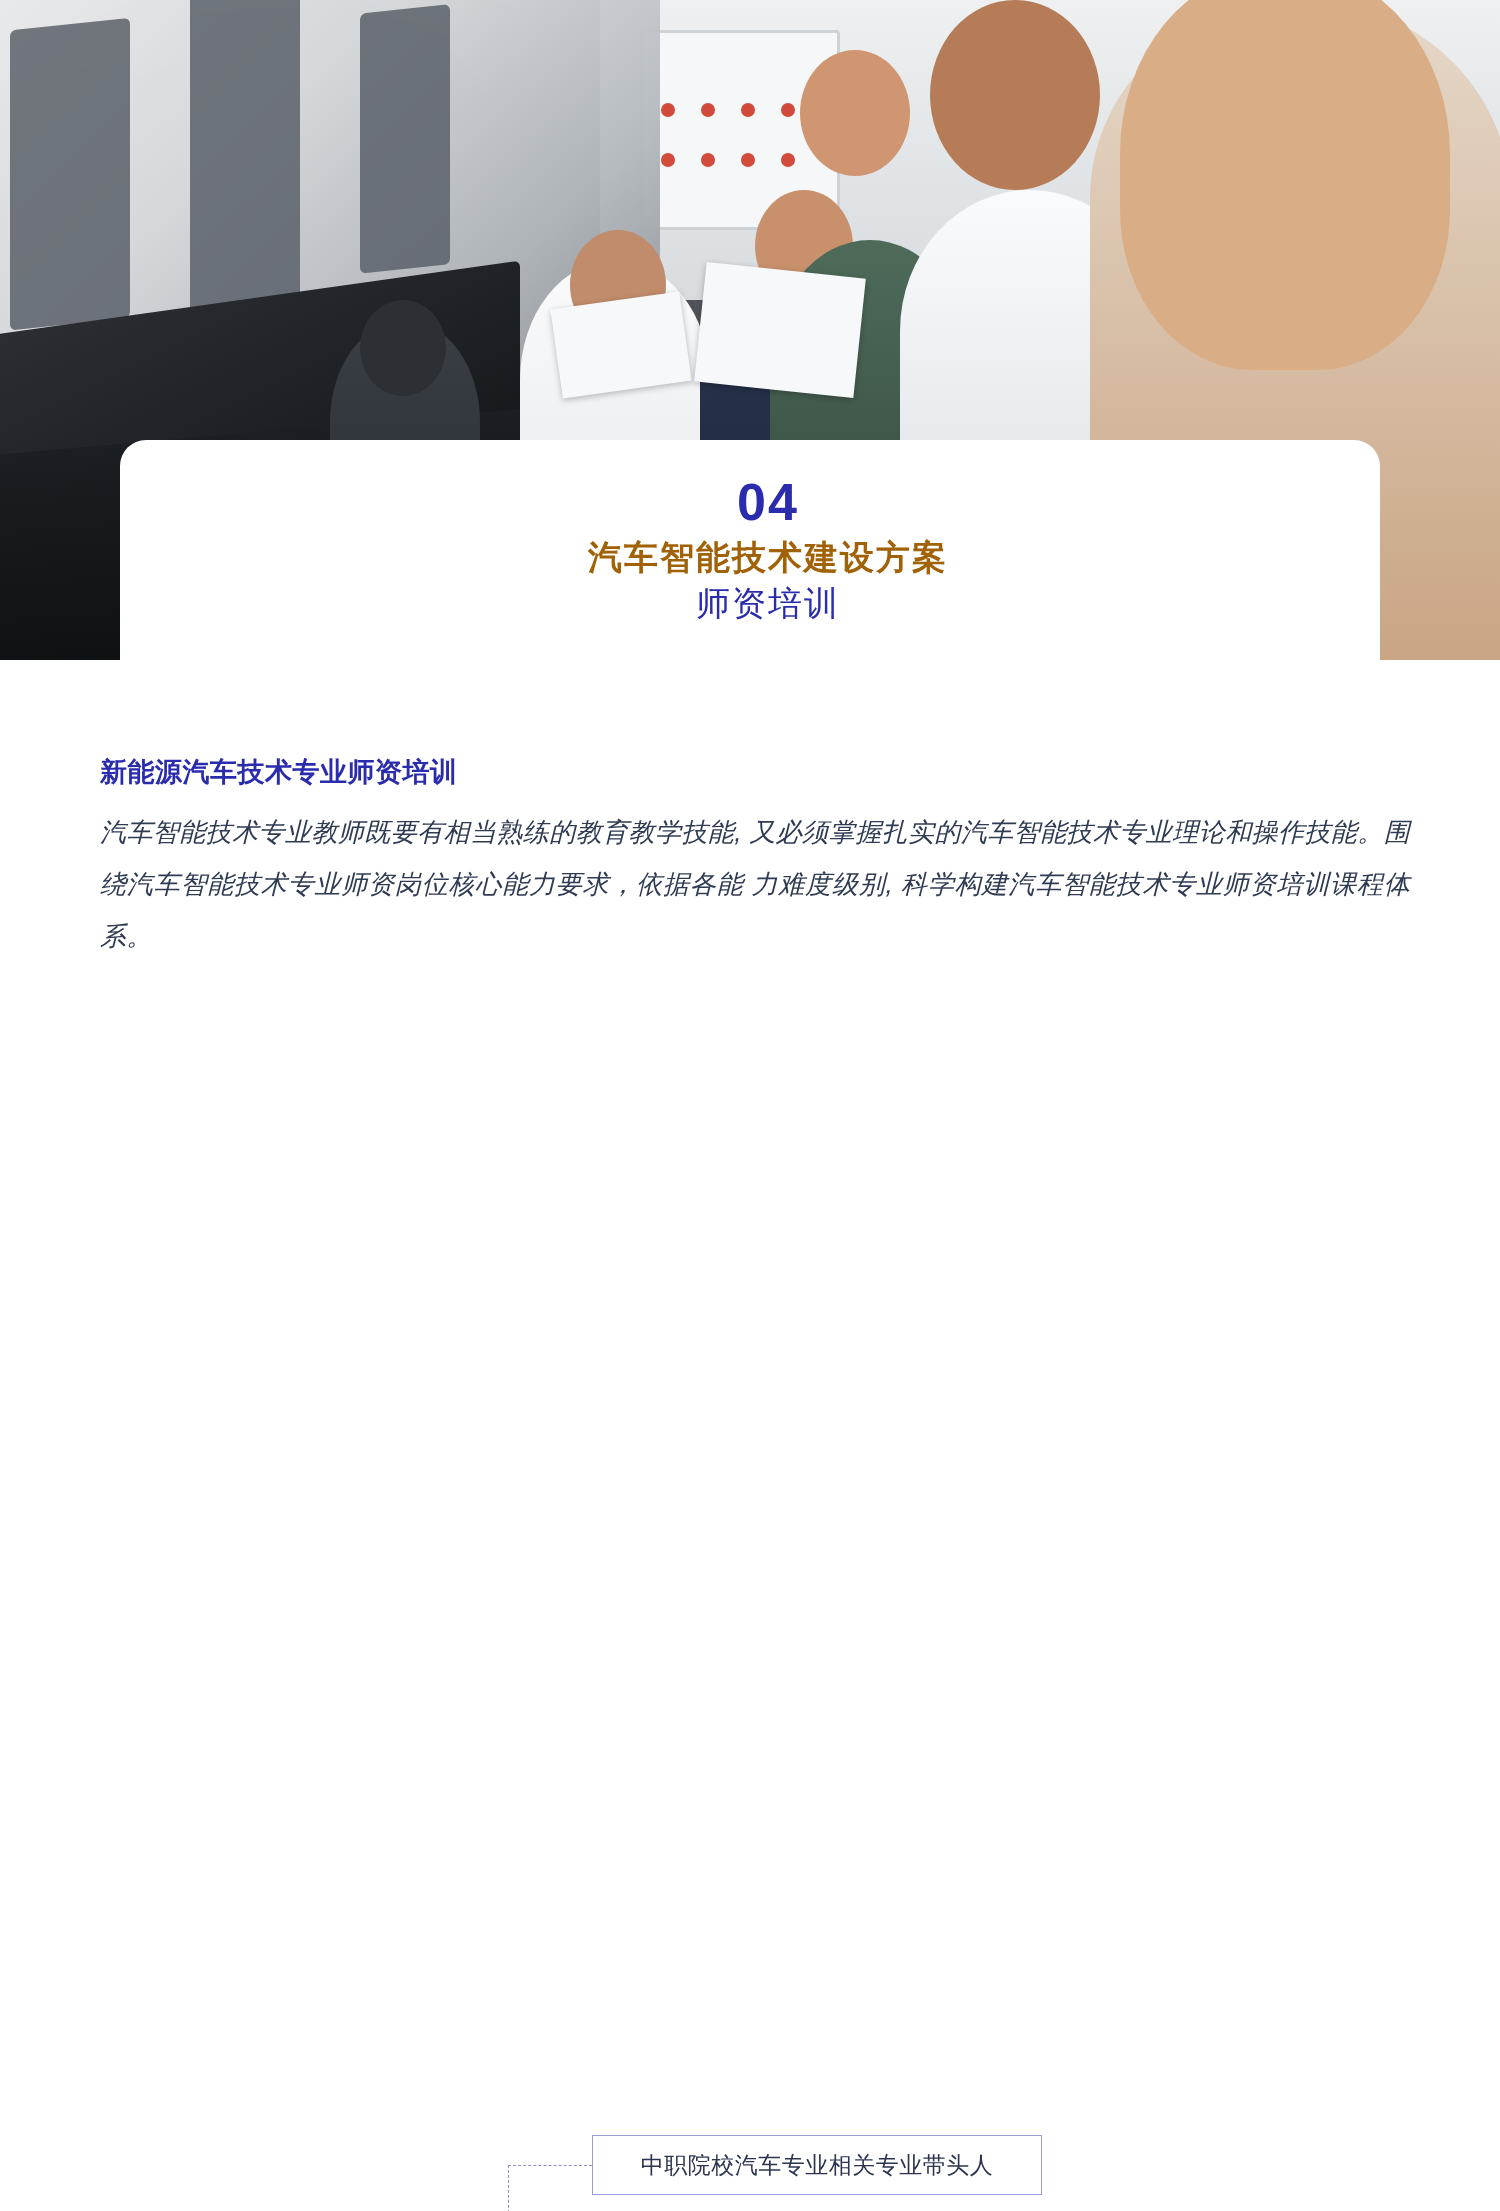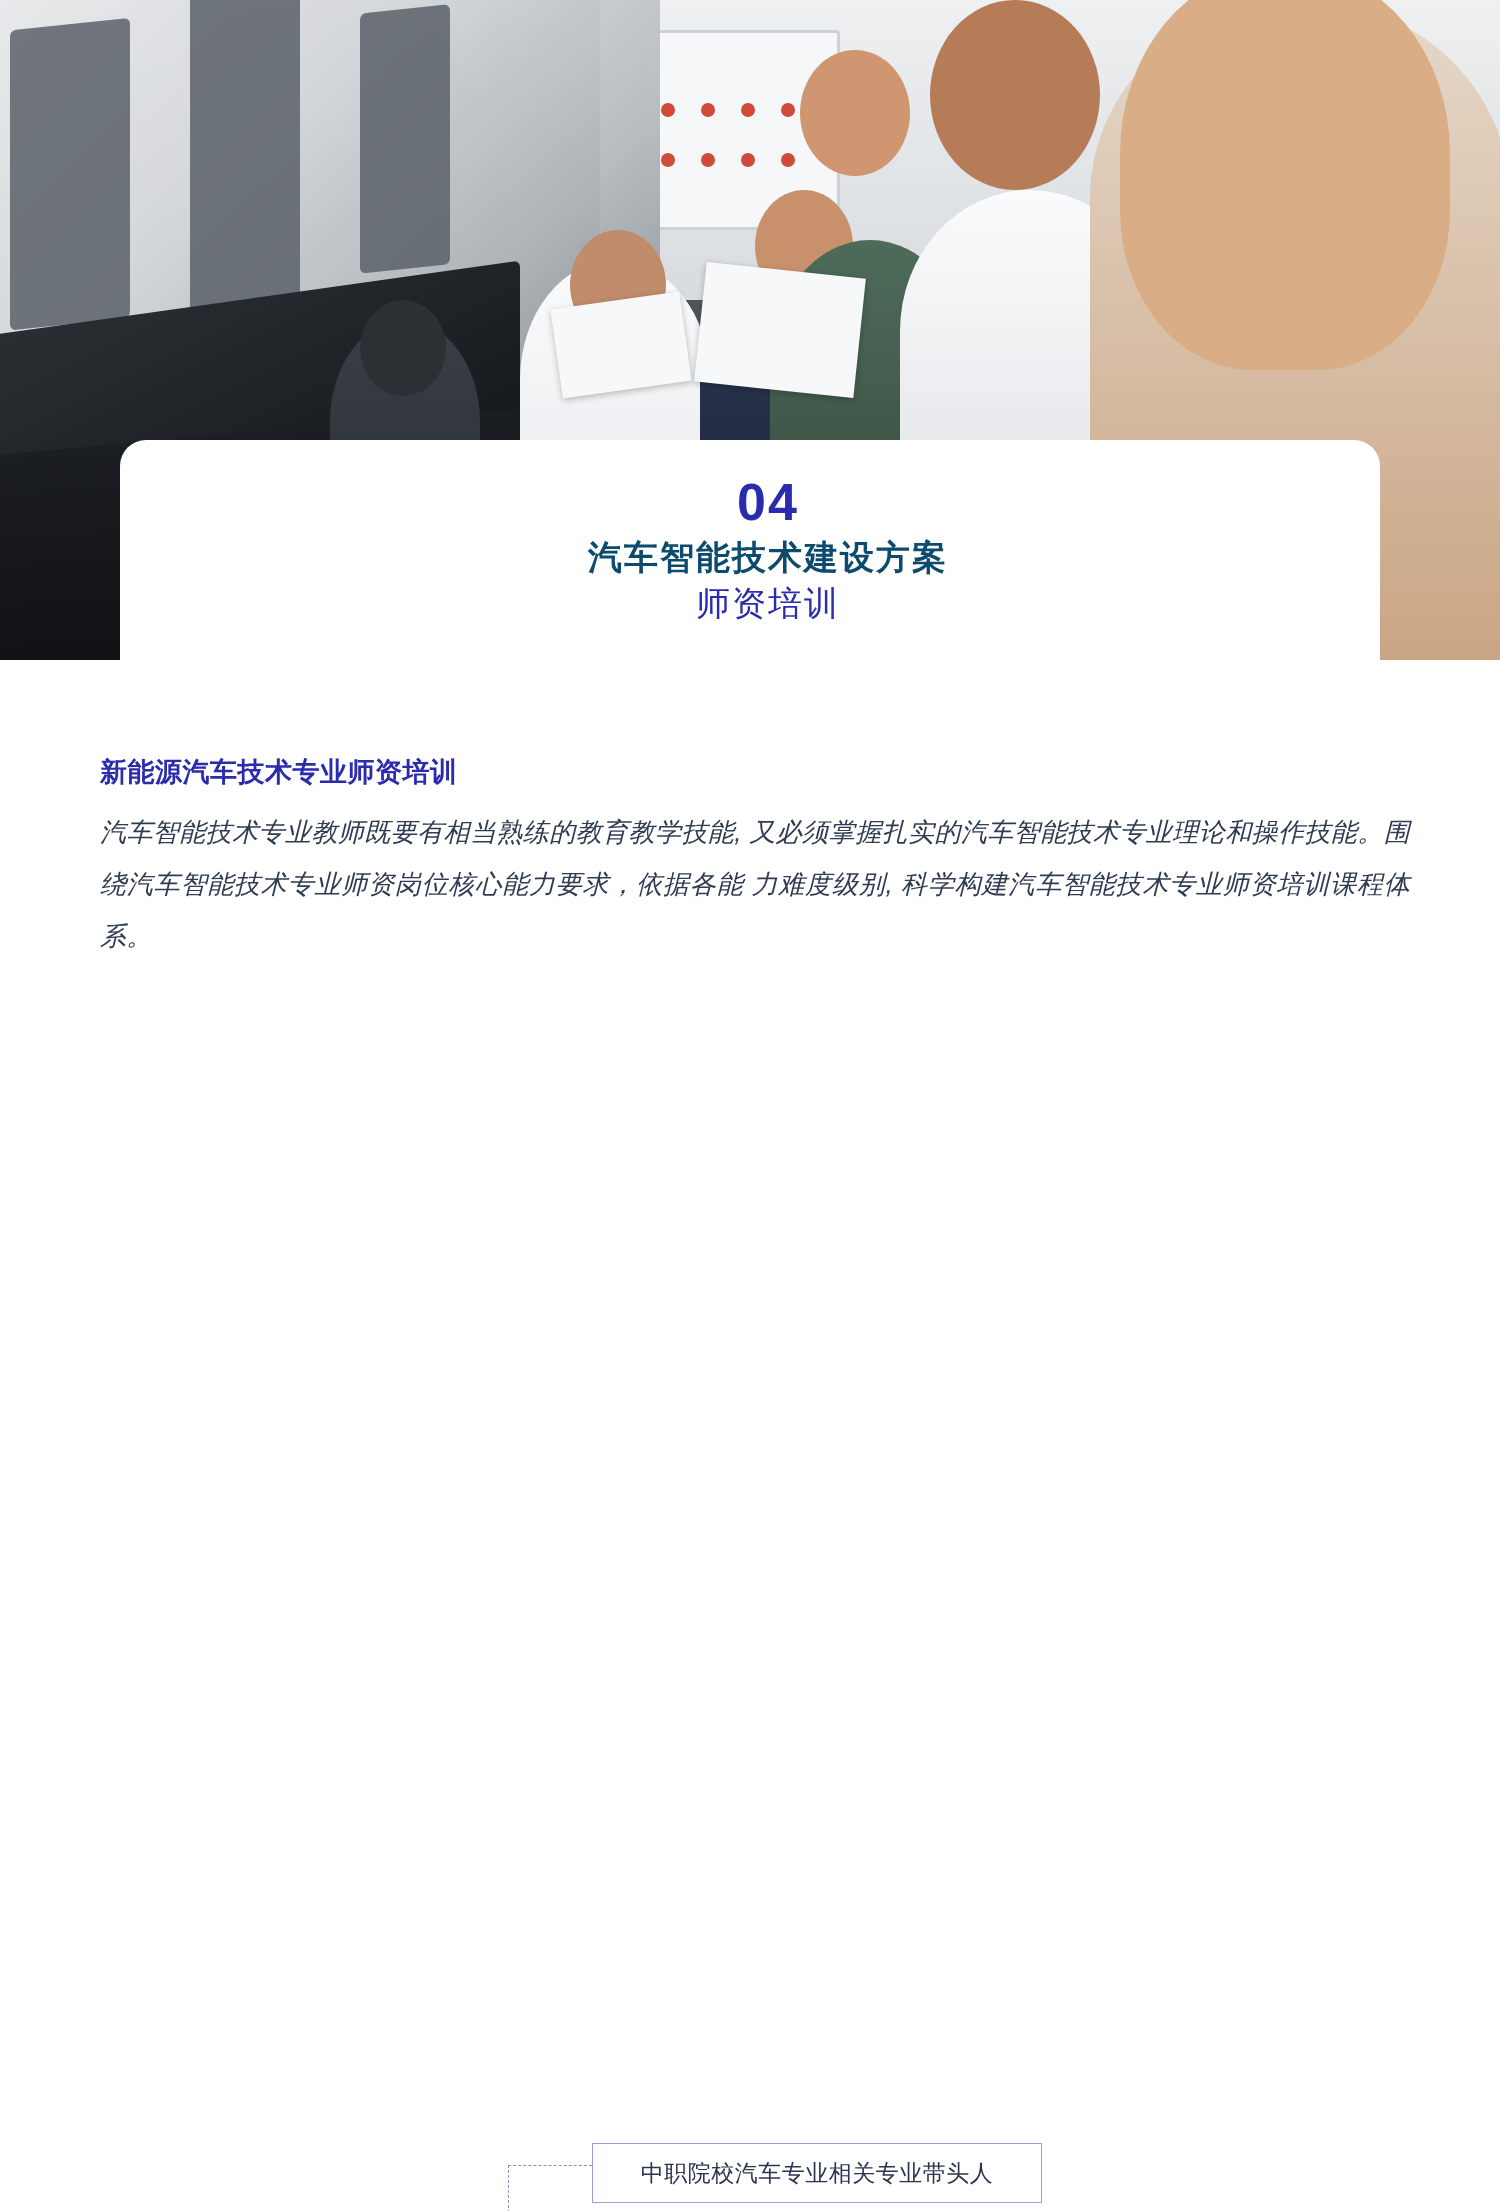--- a/index.html
+++ b/index.html
@@ -81,21 +81,21 @@
     border-radius:26px 26px 0 0;
     display:flex; flex-direction:column; align-items:center; justify-content:center;
     z-index:5;
     padding-left:36px;
   }
   .title-num {
     font-size:52px; font-weight:bold; color:#2b2cad; letter-spacing:2px;
     line-height:1.1; margin-bottom:4px;
   }
   .title-l1 {
-    font-size:34px; font-weight:bold; color:#0c4a6e; letter-spacing:2px; line-height:1.35;
+    font-size:34px; font-weight:bold; color:#a16207; letter-spacing:2px; line-height:1.35;
   }
   .title-l2 {
     font-size:34px; font-weight:normal; color:#2b2cad; letter-spacing:2px; line-height:1.35;
   }
   
   .body-wrap { position:absolute; left:100px; top:754px; width:1310px; z-index:6; }
   .sub-head {
     font-size:27px; font-weight:bold; color:#2b2cad; margin-bottom:16px; letter-spacing:.5px;
   }
   .para {
@@ -173,15 +173,15 @@
 <div class="body-wrap">
   <div class="sub-head">新能源汽车技术专业师资培训</div>
   <div class="para">汽车智能技术专业教师既要有相当熟练的教育教学技能, 又必须掌握扎实的汽车智能技术专业理论和操作技能。围绕汽车智能技术专业师资岗位核心能力要求，依据各能 力难度级别, 科学构建汽车智能技术专业师资培训课程体系。</div>
 </div>
 
 <div class="diagram">
 
   <div class="dash-v" style="left:508px; top:1015px; height:292px;"></div>
   <div class="dash-h" style="left:508px; top:1015px; width:84px;"></div>
 
-  <div class="pill" style="left:592px; top:985px; width:450px; height:60px;margin-top:8px;">中职院校汽车专业相关专业带头人</div>
+  <div class="pill" style="left:592px; top:985px; width:450px; height:60px;">中职院校汽车专业相关专业带头人</div>
 
 </div>
 
 </body></html>

